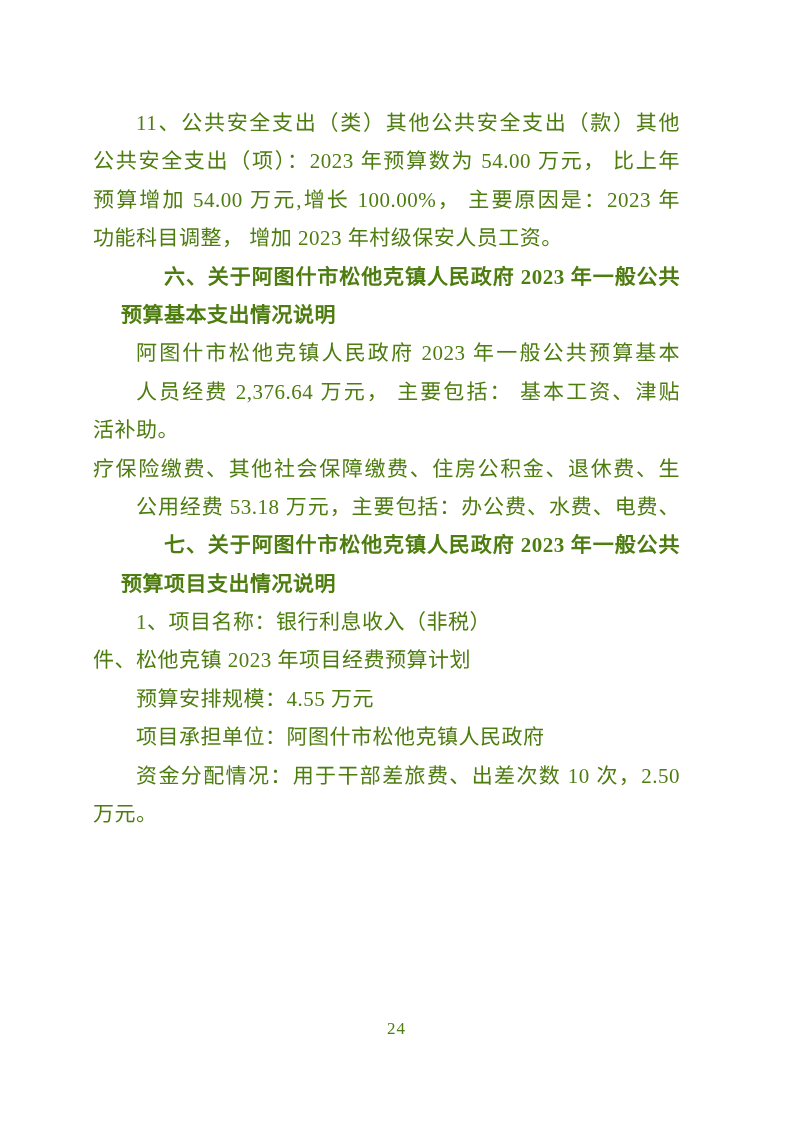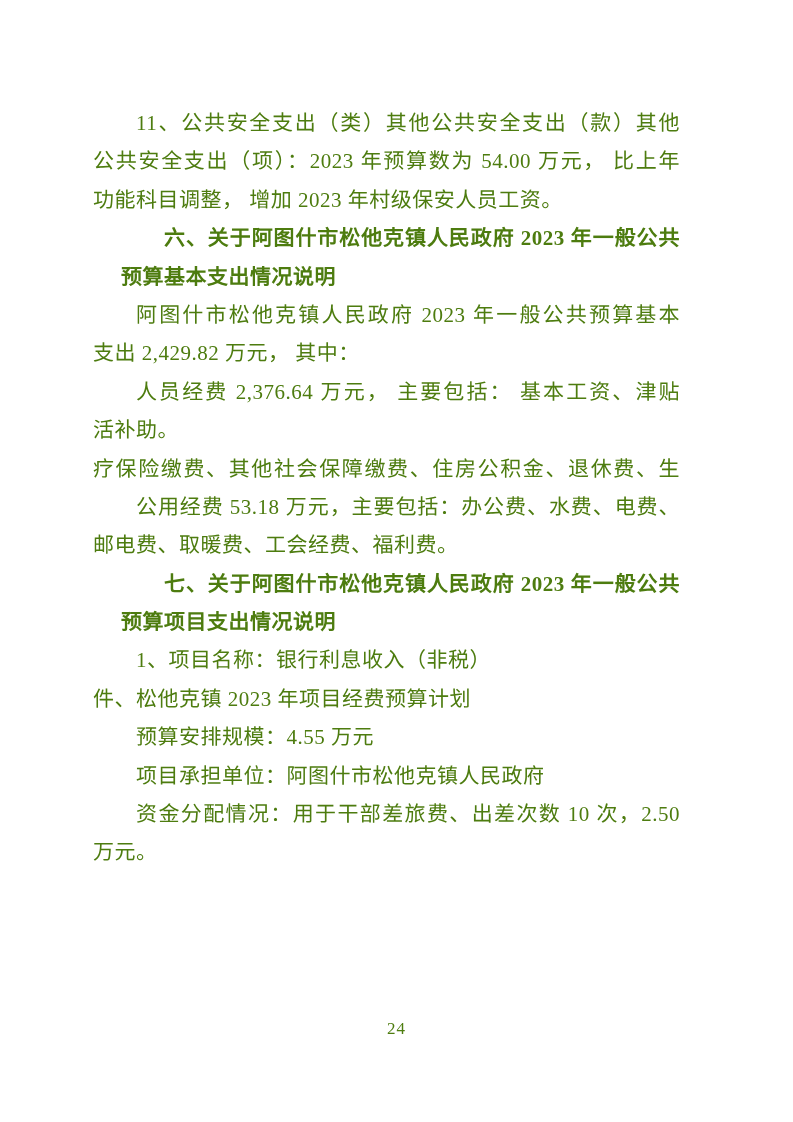--- a/index.html
+++ b/index.html
@@ -61,42 +61,41 @@
 </style>
 </head>
 <body>
 
 <div class="page">
   <div class="content">
 
     <div class="para">
       <div class="line first just">11、公共安全支出（类）其他公共安全支出（款）其他</div>
       <div class="line just">公共安全支出（项）：2023 年预算数为 54.00 万元， 比上年</div>
+      <div class="line just">预算增加 54.00 万元,增长 100.00%， 主要原因是：2023 年</div>
       <div class="line">功能科目调整， 增加 2023 年村级保安人员工资。</div>
     </div>
 
     <div class="para bold">
       <div class="line first just">六、关于阿图什市松他克镇人民政府 2023 年一般公共</div>
       <div class="line">预算基本支出情况说明</div>
     </div>
 
     <div class="para">
       <div class="line first just">阿图什市松他克镇人民政府 2023 年一般公共预算基本</div>
-      <div class="line">支出 2,429.82 万元， 其中：</div>
     </div>
 
     <div class="para">
       <div class="line first just">人员经费 2,376.64 万元， 主要包括： 基本工资、津贴</div>
       <div class="line">活补助。</div>
       <div class="line just">疗保险缴费、其他社会保障缴费、住房公积金、退休费、生</div>
     </div>
 
     <div class="para">
       <div class="line first just">公用经费 53.18 万元，主要包括：办公费、水费、电费、</div>
-      <div class="line">邮电费、取暖费、工会经费、福利费。</div>
     </div>
 
     <div class="para bold">
       <div class="line first just">七、关于阿图什市松他克镇人民政府 2023 年一般公共</div>
       <div class="line">预算项目支出情况说明</div>
     </div>
 
     <div class="para">
       <div class="line first">1、项目名称：银行利息收入（非税）</div>
     </div>

